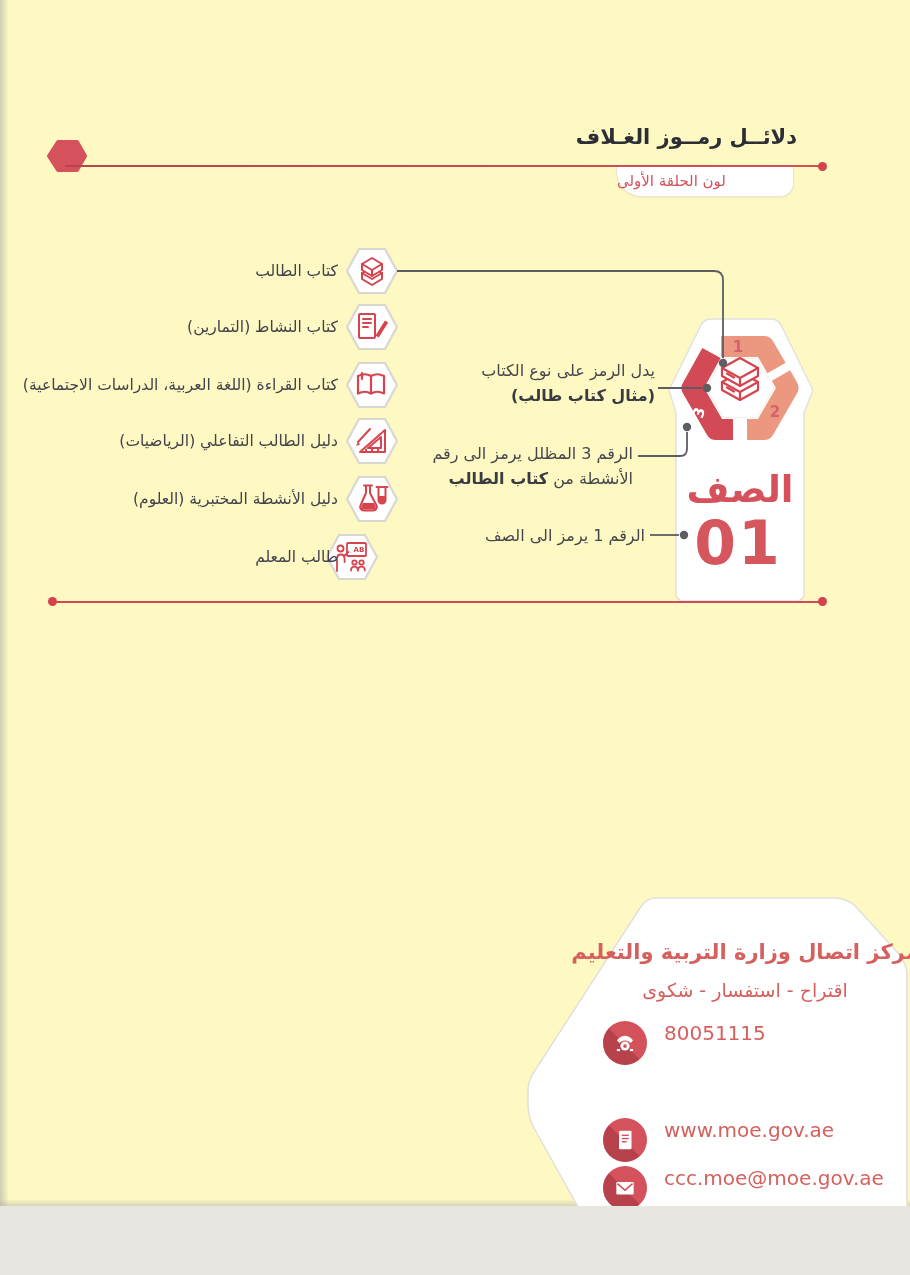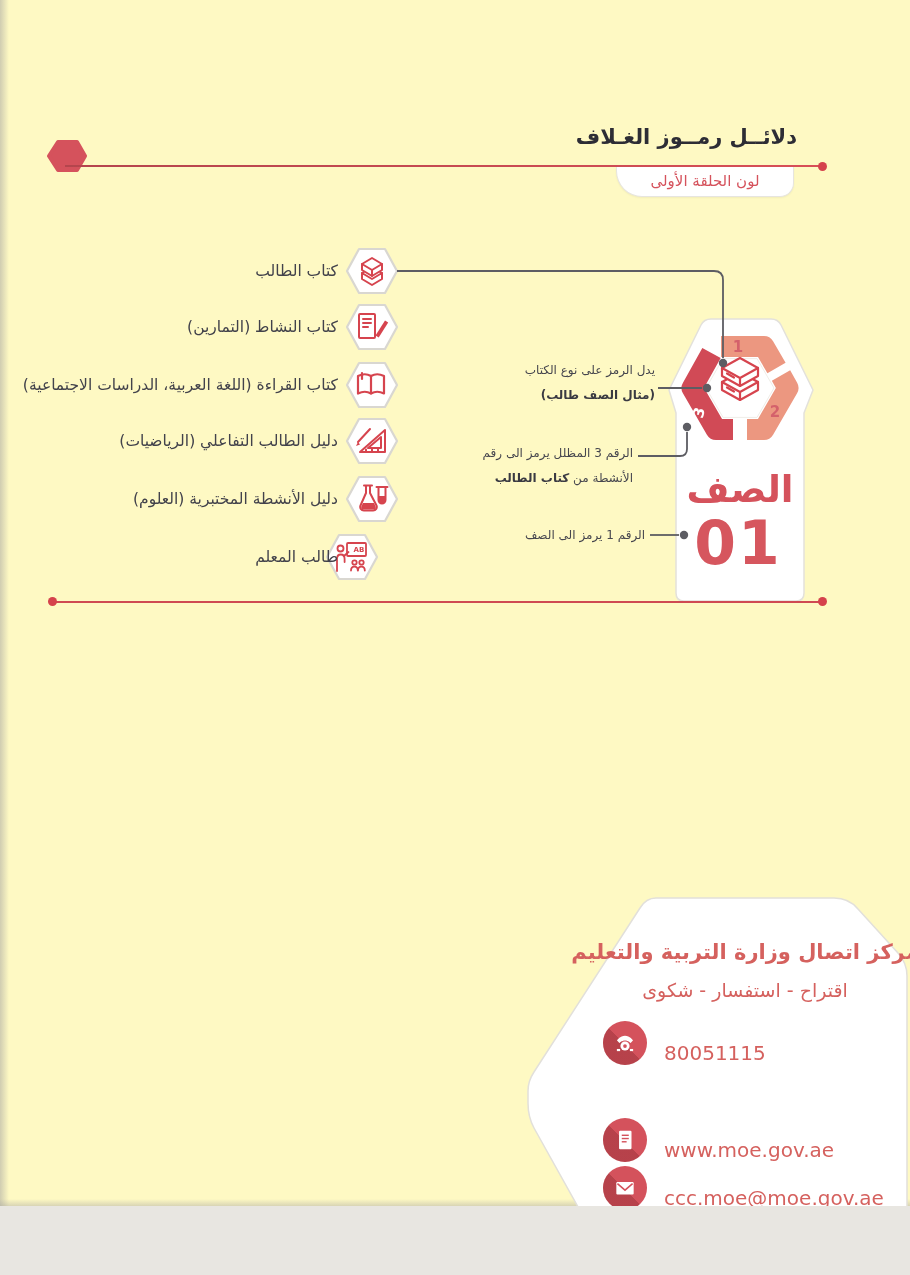--- a/index.html
+++ b/index.html
@@ -18,40 +18,40 @@
 
   
   .page-title { top:125px; right:113px; font-size:21px; font-weight:bold;
     color:#2d2d35; direction:rtl; white-space:nowrap; letter-spacing:.5px; }
   .rule-top { top:165px; left:65px; width:757px; height:2px;
     background:linear-gradient(90deg,#b4454d,#d84f57); }
   .rule-bottom { top:601px; left:52px; width:771px; height:2px; background:#cf4a52; }
   .red-dot { width:9px; height:9px; border-radius:50%; background:#d5424c; }
   .cycle-badge { left:616px; top:167px; width:178px; height:30px;
     background:#fff; border:1px solid #e7e5df; border-top:0;
-    border-radius:0 0 14px 26px; text-align:center; line-height:28px;
+    border-radius:0 0 14px 26px; text-align:left; line-height:28px;
     font-size:15px; color:#d5525c; direction:rtl;
     box-shadow:0 1px 2px rgba(0,0,0,.05); }
 
   
   .legend-frame { width:54px; height:50px; }
   .legend-label { direction:rtl; white-space:nowrap; font-size:15.5px;
     color:#42424b; line-height:22px; text-align:right; }
 
   
-  .note { direction:rtl; text-align:right; font-size:12px; line-height:25px;
+  .note { direction:rtl; text-align:right; font-size:16px; line-height:25px;
     color:#46464e; white-space:nowrap; }
   .note b { color:#3a3a42; }
 
   
   .contact-heading { left:560px; top:940px; width:370px; text-align:center;
     font-size:21px; font-weight:600; color:#d5615e; direction:rtl; }
   .contact-subheading { left:560px; top:979px; width:370px; text-align:center;
     font-size:19px; font-weight:500; color:#d5615e; direction:rtl; }
-  .contact-row { left:603px; width:280px; height:44px; display:flex; align-items:flex-end; }
+  .contact-row { left:603px; width:280px; height:44px; display:flex; align-items:flex-start; }
   .contact-circle { position:relative; width:44px; height:44px; border-radius:50%;
     background:#d4525c; overflow:hidden; flex:0 0 44px;
     display:flex; align-items:center; justify-content:center; }
   .contact-circle::after { content:""; position:absolute; inset:0;
     background:linear-gradient(225deg, rgba(0,0,0,0) 52%, rgba(115,28,34,.30) 52%); }
   .contact-circle svg { position:relative; z-index:1; }
   .contact-value { margin-left:17px; font-size:20px; color:#d5615e; white-space:nowrap; }
 
   svg text { font-family:"DejaVu Sans", sans-serif; }
 </style>
@@ -174,21 +174,21 @@
       <path d="M59,52 L77,62 L95,52 M77,62 V70"></path>
       <path d="M64,57.5 l7,4 M64,71.5 l7,4" fill="none"></path>
     </g>
 
     <text x="77" y="186" font-size="37" font-weight="bold" fill="#d5525c" text-anchor="middle" direction="rtl">الصف</text>
     <text x="75" y="248" font-size="60" font-weight="bold" fill="#d6565e" text-anchor="middle" letter-spacing="2">01</text>
   </svg>
 
   <div class="abs note" style="right:255px;top:358px">
     <div>يدل الرمز على نوع الكتاب</div>
-    <div><b>(مثال الصف طالب)</b></div>
+    <div><b>(مثال كتاب طالب)</b></div>
   </div>
   <div class="abs note" style="right:277px;top:441px">
     <div>الرقم 3 المظلل يرمز الى رقم</div>
     <div><span>الأنشطة من </span><b>كتاب الطالب</b></div>
   </div>
   <div class="abs note" style="right:265px;top:523px">الرقم 1 يرمز الى الصف</div>
 
   <svg class="abs" style="left:0;top:0;pointer-events:none" width="910" height="1275">
     <g stroke="#5d5d63" stroke-width="1.8" fill="none">
       <path d="M397,271 H714 Q723,271 723,280 V358"></path>

